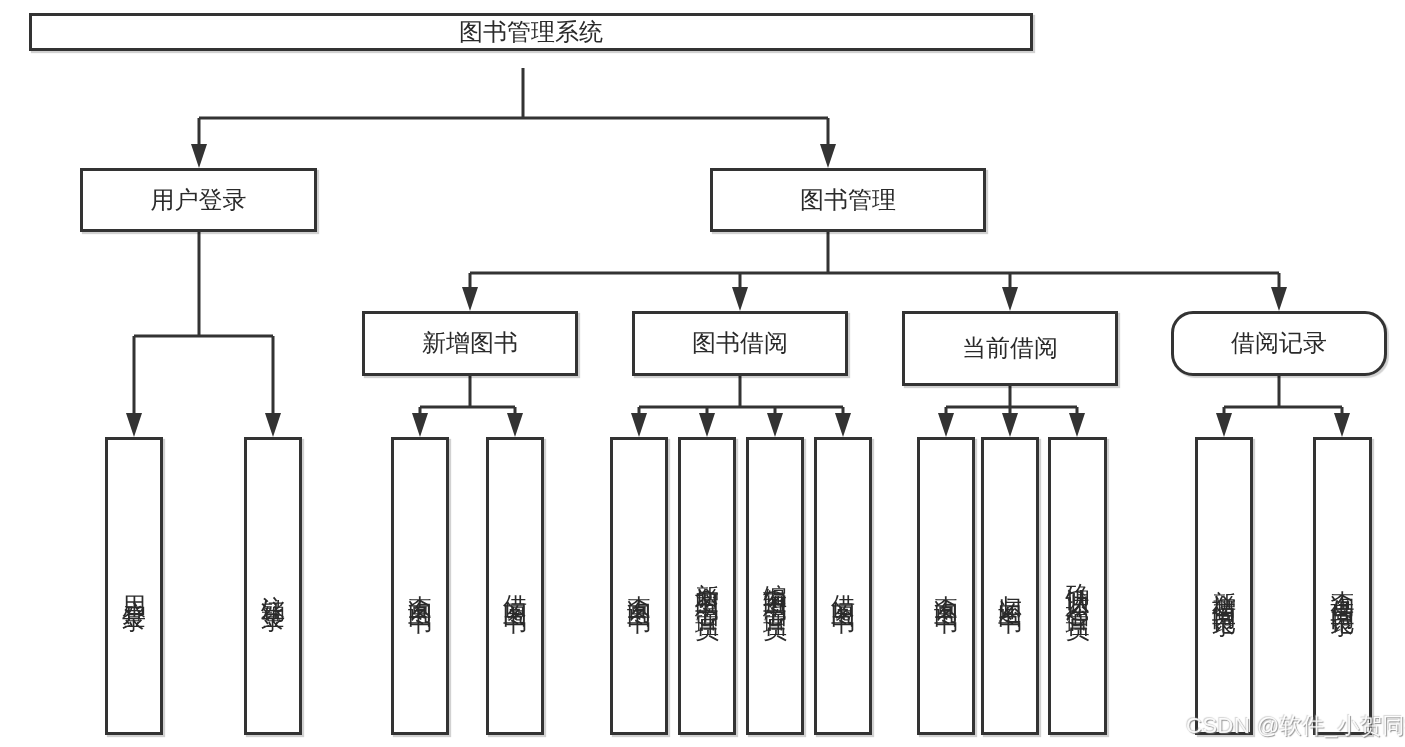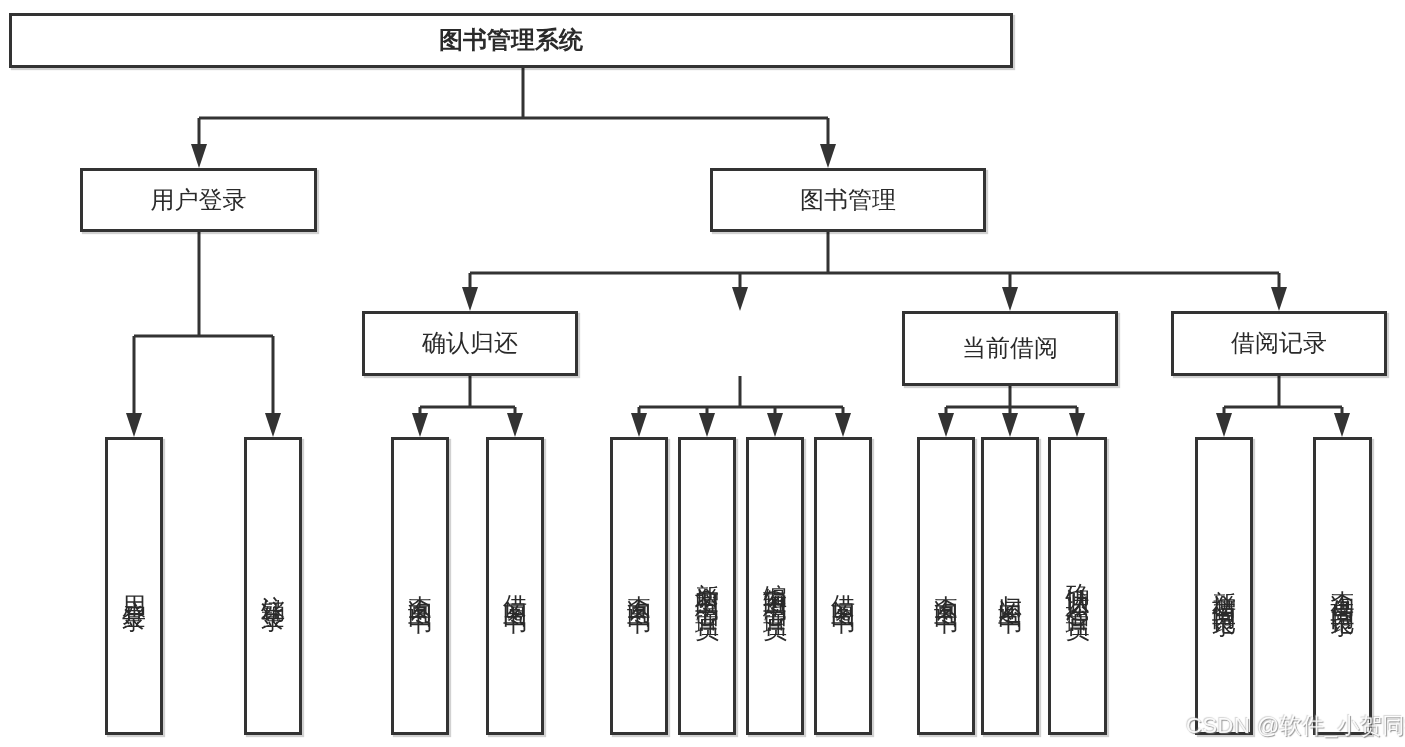--- a/index.html
+++ b/index.html
@@ -83,38 +83,41 @@
       <polygon points="767,413 783,413 775,437"></polygon>
       <polygon points="835,413 851,413 843,437"></polygon>
       <polygon points="938,413 954,413 946,437"></polygon>
       <polygon points="1002,413 1018,413 1010,437"></polygon>
       <polygon points="1069,413 1085,413 1077,437"></polygon>
       <polygon points="1216,413 1232,413 1224,437"></polygon>
       <polygon points="1334,413 1350,413 1342,437"></polygon>
     </g>
   </svg>
 
-  <div class="box" style="left:9px; top:13px; width:1004px; height:55px;font-weight:bold;">
+  <div class="box" style="left:29px; top:13px; width:1004px; height:38px;">
     <span>图书管理系统</span>
   </div>
 
   <div class="box" style="left:80px; top:168px; width:237px; height:64px;">
     <span>用户登录</span>
   </div>
   <div class="box" style="left:710px; top:168px; width:276px; height:64px;">
     <span>图书管理</span>
   </div>
 
   <div class="box" style="left:362px; top:311px; width:216px; height:65px;">
-    <span>确认归还</span>
+    <span>新增图书</span>
+  </div>
+  <div class="box" style="left:632px; top:311px; width:216px; height:65px;">
+    <span>图书借阅</span>
   </div>
   <div class="box" style="left:902px; top:311px; width:216px; height:75px;">
     <span>当前借阅</span>
   </div>
-  <div class="box" style="left:1171px; top:311px; width:216px; height:65px;">
+  <div class="box" style="left:1171px; top:311px; width:216px; height:65px;border-radius:22px;">
     <span>借阅记录</span>
   </div>
 
   <div class="box vert" style="left:105px; top:437px; width:58px; height:298px;">
     <span>用户登录</span>
   </div>
   <div class="box vert" style="left:244px; top:437px; width:58px; height:298px;">
     <span>注销登录</span>
   </div>
 

